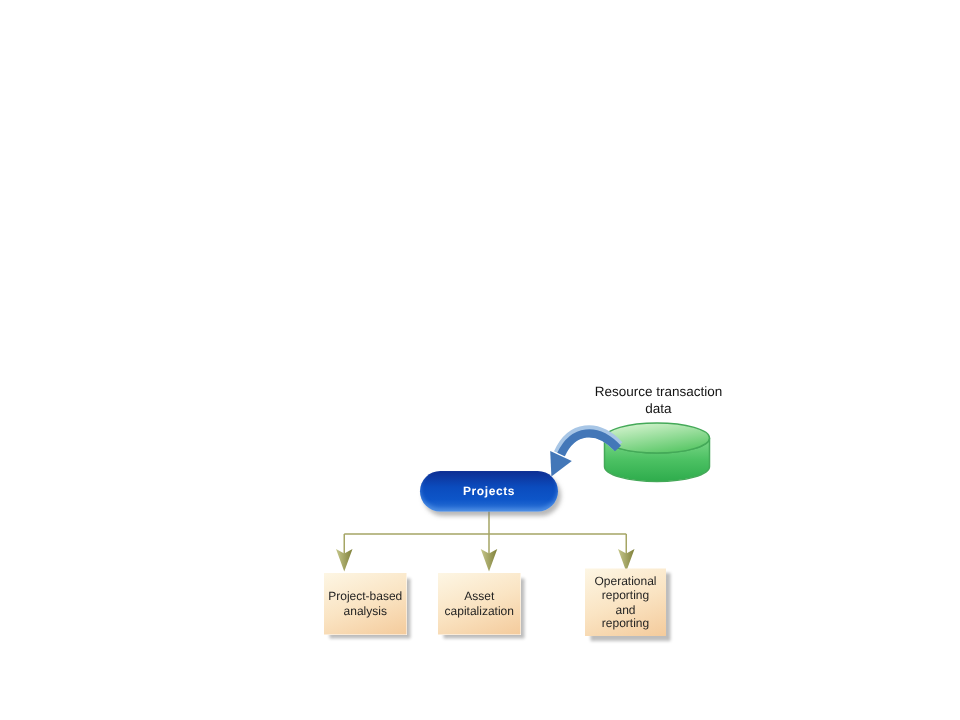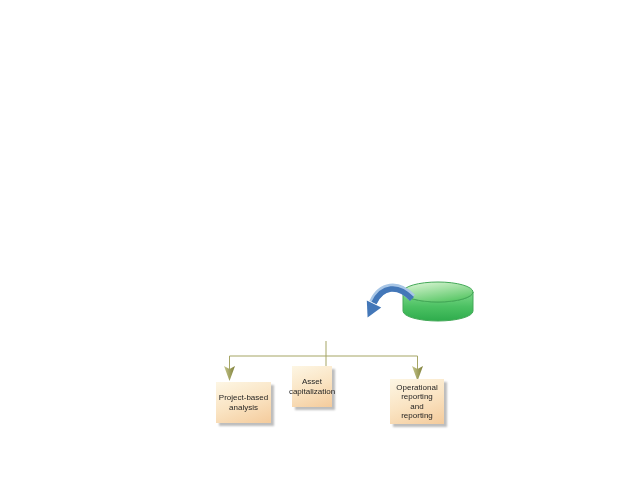--- a/index.html
+++ b/index.html
@@ -58,21 +58,21 @@
     display: flex;
     flex-direction: column;
     align-items: center;
     justify-content: center;
     text-align: center;
     font-size: 8px;
     line-height: 9.5px;
     color: #1f1f1f;
   }
   .box1 { left: 216px; top: 382px; width: 55px; height: 41px; }
-  .box2 { left: 292px; top: 366px; width: 40px; height: 41px; }
+  .box2 { left: 292px; top: 382px; width: 55px; height: 41px; }
   .box3 { left: 390px; top: 379px; width: 54px; height: 45px; }
 </style>
 </head>
 <body>
 
 <div class="stage">
 
   <svg class="overlay" viewBox="0 0 640 480" aria-hidden="true">
     <defs>
       <linearGradient id="cylTop" x1="0" y1="0" x2="0.55" y2="1">
@@ -102,21 +102,28 @@
     </g>
 
     <g>
       <path d="M 326 341 L 326 370 M 229.5 356 L 417.5 356 M 229.5 356 L 229.5 370 M 417.5 356 L 417.5 370" fill="none" stroke="#a5a565" stroke-width="1"></path>
       <polygon points="224,366 229.5,369 235,366 229.5,381" fill="url(#oliveHead)"></polygon>
       <polygon points="320.5,366 326,369 331.5,366 326,381" fill="url(#oliveHead)"></polygon>
       <polygon points="412,366 417.5,369 423,366 417.5,381" fill="url(#oliveHead)"></polygon>
     </g>
   </svg>
 
+  <div class="src-label">
+    <div>Resource transaction</div>
+    <div>data</div>
+  </div>
 
+  <div class="pill">
+    <span>Projects</span>
+  </div>
 
   <div class="out-box box1">
     <div>Project-based</div>
     <div>analysis</div>
   </div>
 
   <div class="out-box box2">
     <div>Asset</div>
     <div>capitalization</div>
   </div>

